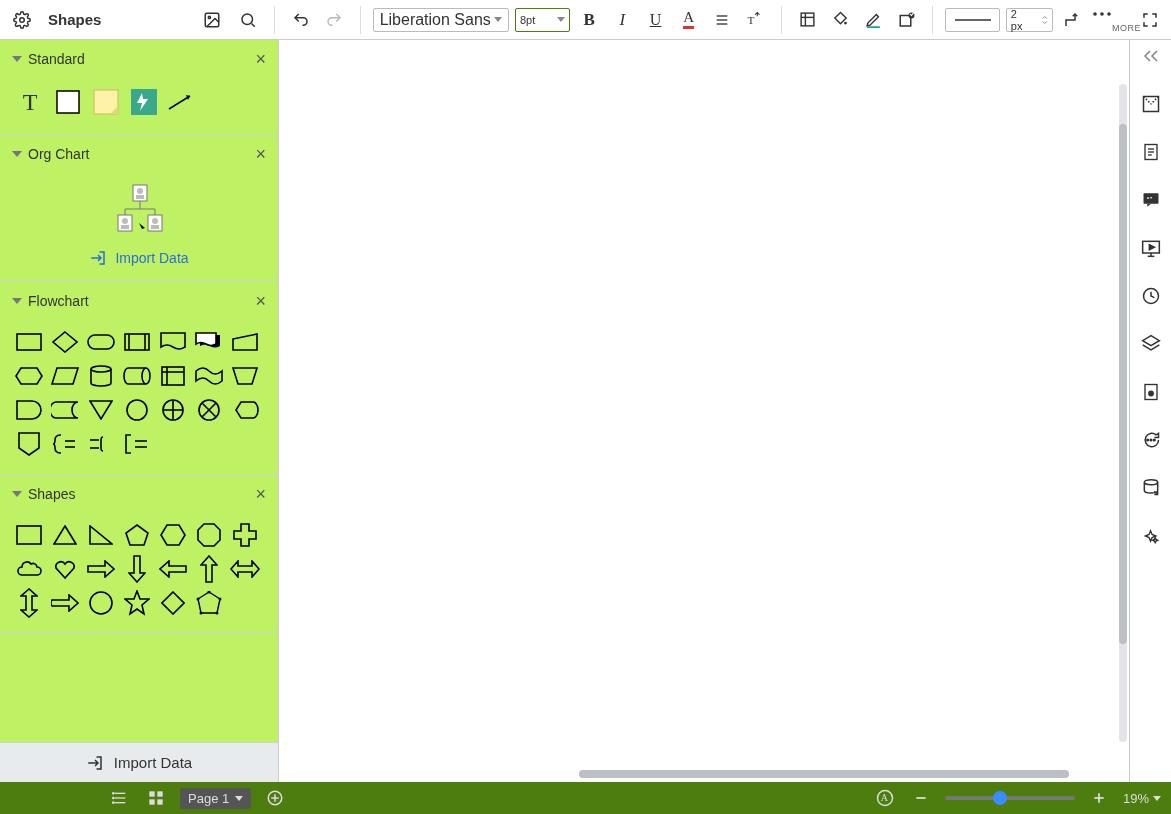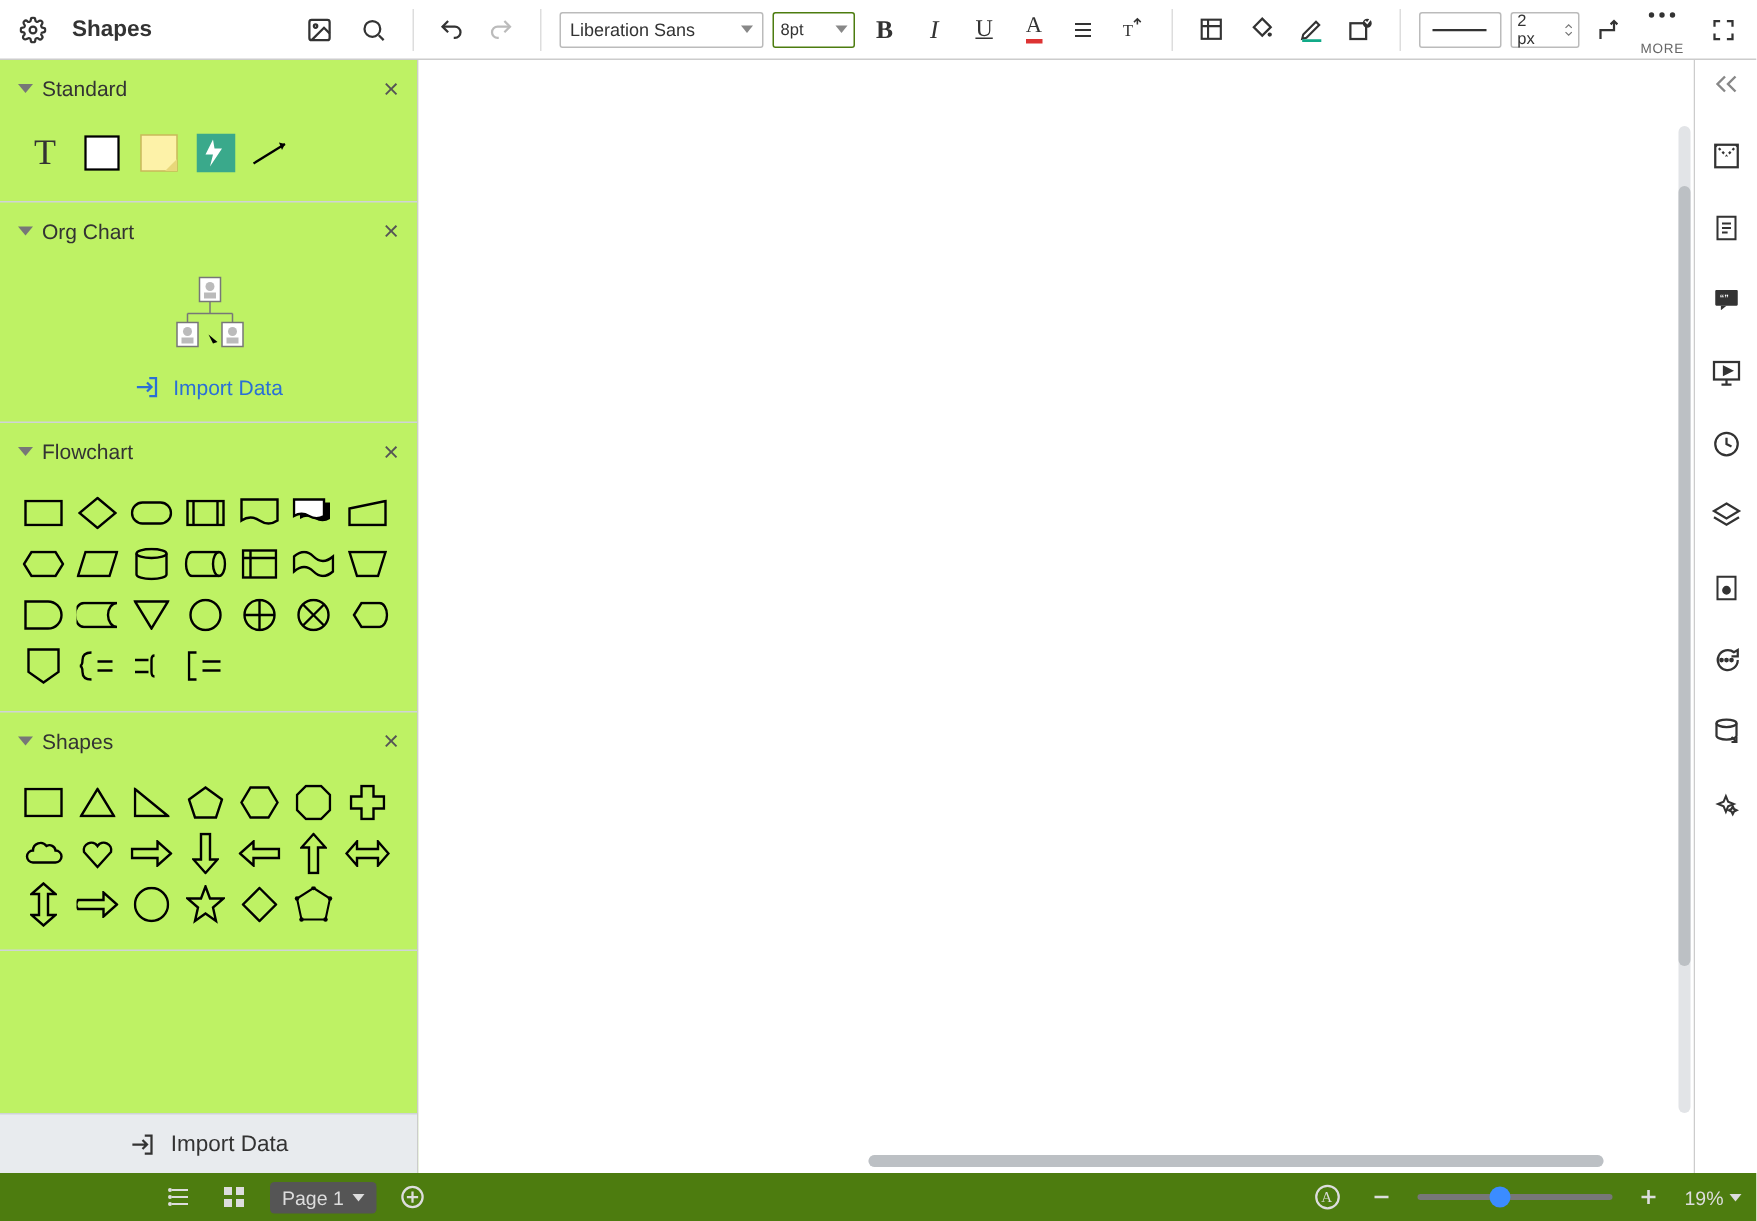--- a/index.html
+++ b/index.html
@@ -6,28 +6,28 @@
   html, body { width: 1171px; height: 814px; font-family: sans-serif; font-size: 13px; color: #333; overflow: hidden; background: #fff; }
   .app { display: flex; flex-direction: column; width: 1171px; height: 814px; }
 
   
   .toolbar { height: 40px; display: flex; align-items: center; border-bottom: 1px solid #ccc; background: #fff; padding: 0 8px; gap: 6px; }
   .toolbar .left-area { width: 262px; display: flex; align-items: center; gap: 8px; }
   .toolbar .title { font-weight: 600; font-size: 15px; color: #333; margin-left: 4px; }
   .divider { width: 1px; height: 28px; background: #ddd; margin: 0 6px; }
   .icon-btn { width: 28px; height: 28px; display: flex; align-items: center; justify-content: center; border-radius: 3px; cursor: pointer; color: #333; }
   .icon-btn.disabled { color: #bbb; }
-  .font-select { width: 140px; height: 24px; border: 1px solid #bbb; border-radius: 2px; display: flex; align-items: center; padding: 0 6px; font-size: 12px; justify-content: space-between; cursor: pointer; }
+  .font-select { width: 140px; height: 24px; border: 1px solid #bbb; border-radius: 2px; display: flex; align-items: center; padding: 0 6px; font-size: 16px; justify-content: space-between; cursor: pointer; }
   .size-select { width: 56px; height: 24px; border: 1px solid #4d7c0f; border-radius: 2px; display: flex; align-items: center; padding: 0 4px; font-size: 11px; justify-content: space-between; cursor: pointer; }
   .line-select { width: 56px; height: 24px; border: 1px solid #bbb; border-radius: 2px; display: flex; align-items: center; justify-content: center; cursor: pointer; }
   .px-select { width: 48px; height: 24px; border: 1px solid #bbb; border-radius: 2px; display: flex; align-items: center; justify-content: space-between; padding: 0 4px; font-size: 11px; cursor: pointer; gap: 17px; }
   .triangle-down { width: 0; height: 0; border-left: 4px solid transparent; border-right: 4px solid transparent; border-top: 5px solid #888; }
   .more-label { font-size: 9px; letter-spacing: 0.5px; color: #666; position: relative; top: 8px; }
   .more-dots { position: relative; top: -5px; }
-  .more-wrap { display: flex; flex-direction: column; align-items: center; width: 32px; cursor: pointer; }
+  .more-wrap { display: flex; width: 32px; cursor: pointer; }
 
   
   .main { flex: 1; display: flex; min-height: 0; }
 
   
   .sidebar-left { width: 279px; background: #bef264; border-right: 1px solid #ccc; display: flex; flex-direction: column; overflow-y: auto; position: relative; }
   .sidebar-left::-webkit-scrollbar { width: 10px; }
   .sidebar-left::-webkit-scrollbar-thumb { background: #b5b8bb; border-radius: 5px; }
   .sidebar-left::-webkit-scrollbar-track { background: #e0e2e5; }
 

